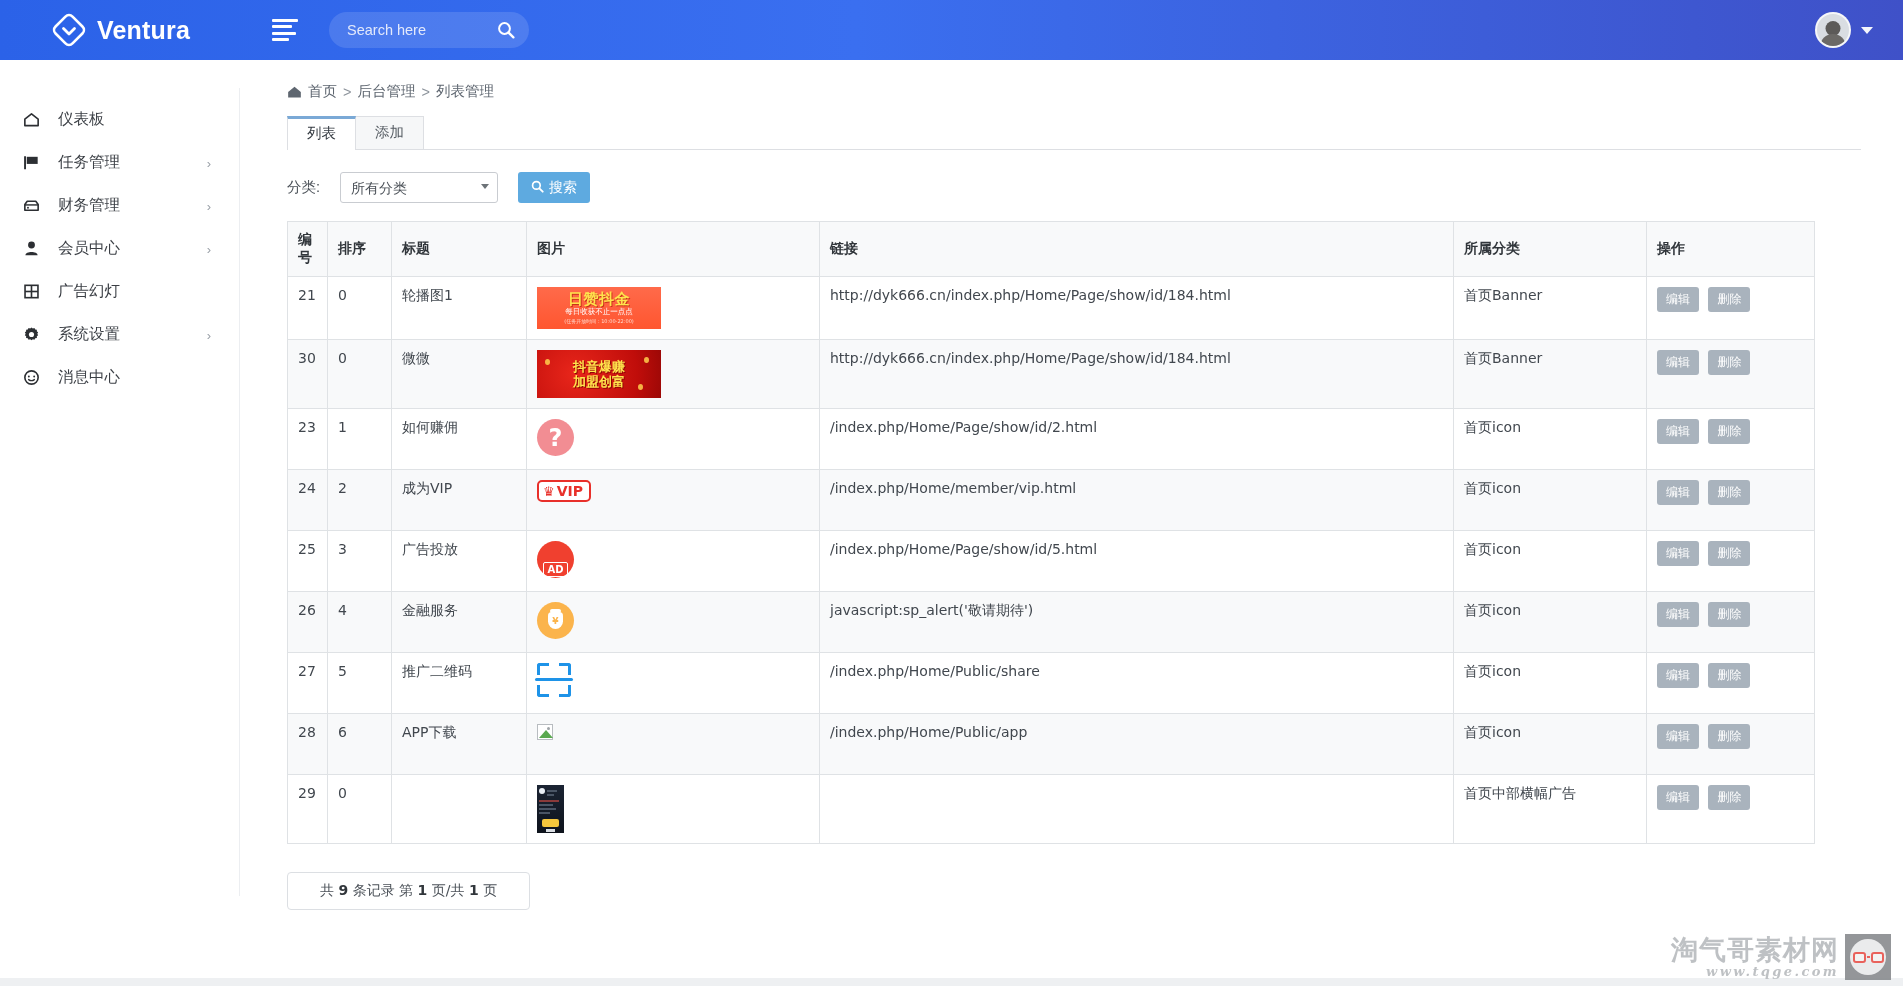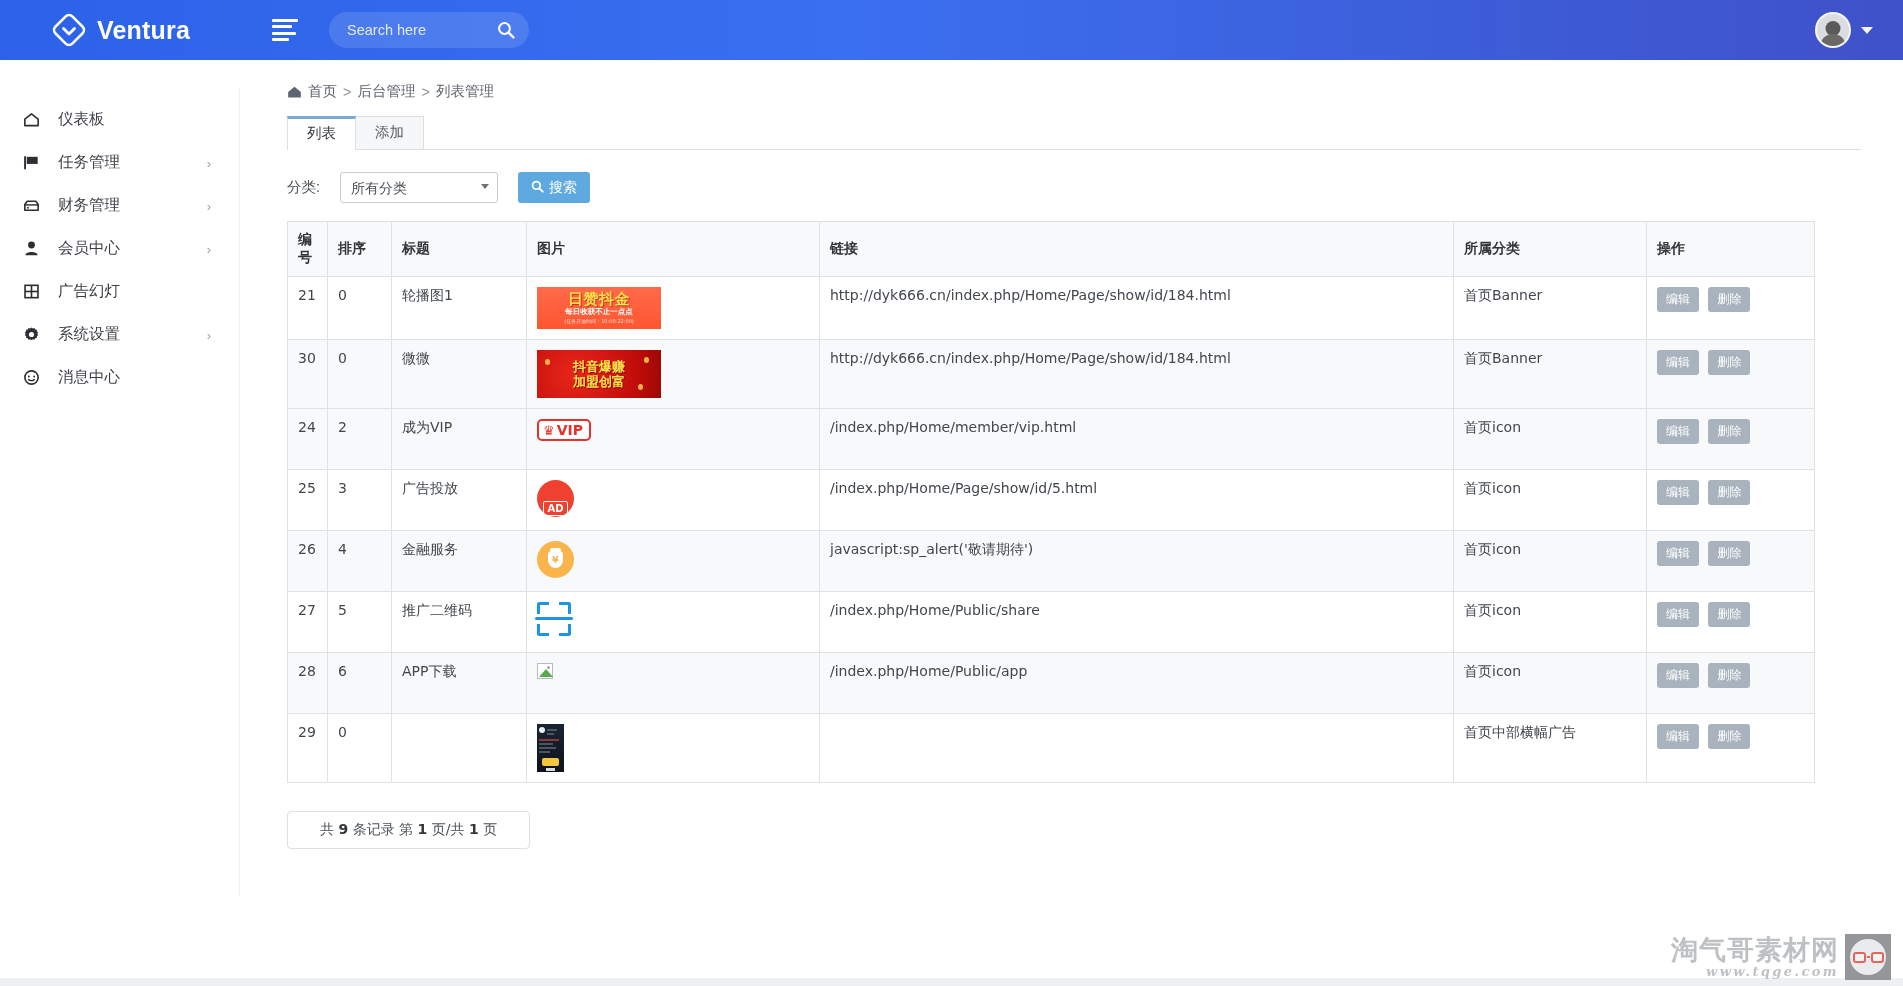--- a/index.html
+++ b/index.html
@@ -249,21 +249,21 @@
     background: linear-gradient(180deg,#ff6a4a 0%,#ff5630 100%);
     position: relative; overflow: hidden;
     display:flex; flex-direction:column; align-items:center; justify-content:center;
   }
   .thumb-banner1 .t1 {
     font-size: 15px; font-weight: bold; color: #ffe34d;
     -webkit-text-stroke: 0px; letter-spacing: .5px; line-height: 16px;
     text-shadow: 1px 1px 0 #c8321a;
     font-family: "DejaVu Sans", sans-serif;
   }
-  .thumb-banner1 .t2 { font-size: 7.5px; color:#ffffff; font-weight:bold; line-height:10px;text-align:right;}
+  .thumb-banner1 .t2 { font-size: 7.5px; color:#ffffff; font-weight:normal; line-height:10px;text-align:right;}
   .thumb-banner1 .t3 { font-size: 5px; color:#ffd9cd; line-height: 8px; }
 
   .thumb-banner2 {
     width: 124px; height: 48px;
     background: radial-gradient(circle at 30% 50%, #e8261b 0%, #c00d0a 70%, #9c0806 100%);
     position: relative; overflow: hidden;
     display:flex; flex-direction:column; align-items:center; justify-content:center;
   }
   .thumb-banner2 .b1 { font-size: 13px; font-weight:bold; color:#ffe64d; line-height:15px; text-shadow: 1px 1px 0 #8e0604;}
   .thumb-banner2 .b2 { font-size: 13px; font-weight:bold; color:#ffe64d; line-height:15px; text-shadow: 1px 1px 0 #8e0604;}
@@ -610,20 +610,34 @@
             </div>
           </td>
           <td class="cell-link">http://dyk666.cn/index.php/Home/Page/show/id/184.html</td>
           <td>首页Banner</td>
           <td>
             <button class="btn-mini">编辑</button>
             <button class="btn-mini">删除</button>
           </td>
         </tr>
 
+        <tr class="odd">
+          <td>23</td>
+          <td>1</td>
+          <td>如何赚佣</td>
+          <td>
+            <div class="ico-q">?</div>
+          </td>
+          <td class="cell-link">/index.php/Home/Page/show/id/2.html</td>
+          <td>首页icon</td>
+          <td>
+            <button class="btn-mini">编辑</button>
+            <button class="btn-mini">删除</button>
+          </td>
+        </tr>
 
         <tr class="even">
           <td>24</td>
           <td>2</td>
           <td>成为VIP</td>
           <td>
             <span class="ico-vip">
               <span class="crown">♛</span>
               <span class="vt">VIP</span>
             </span>

